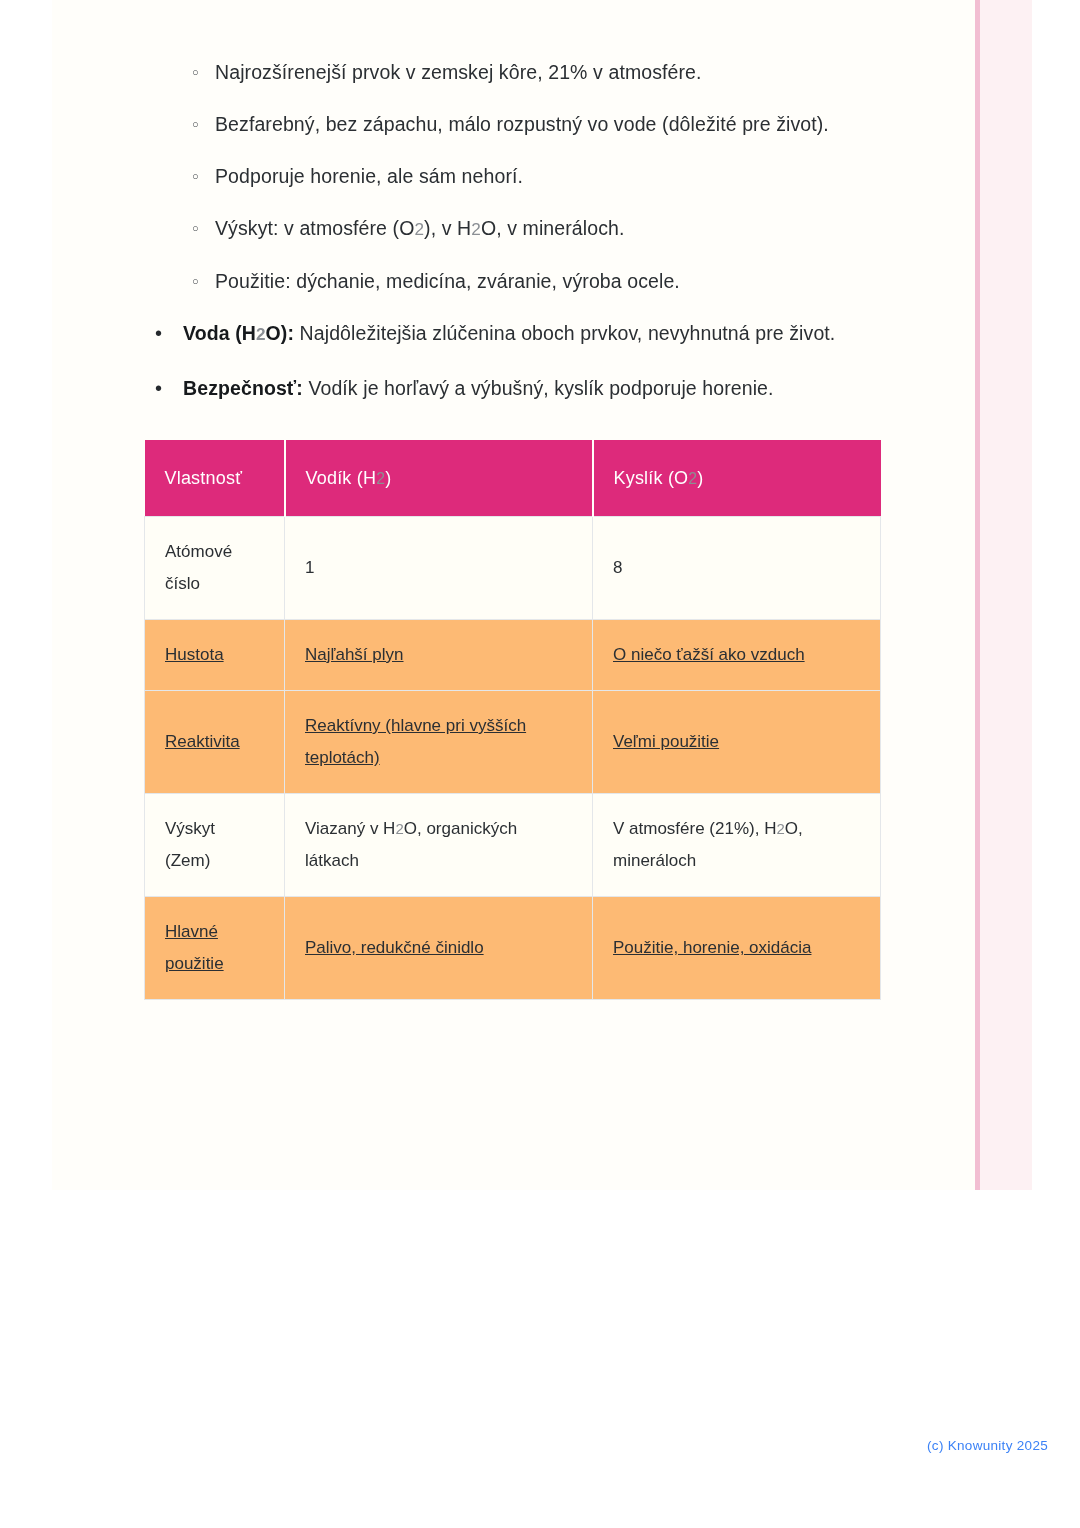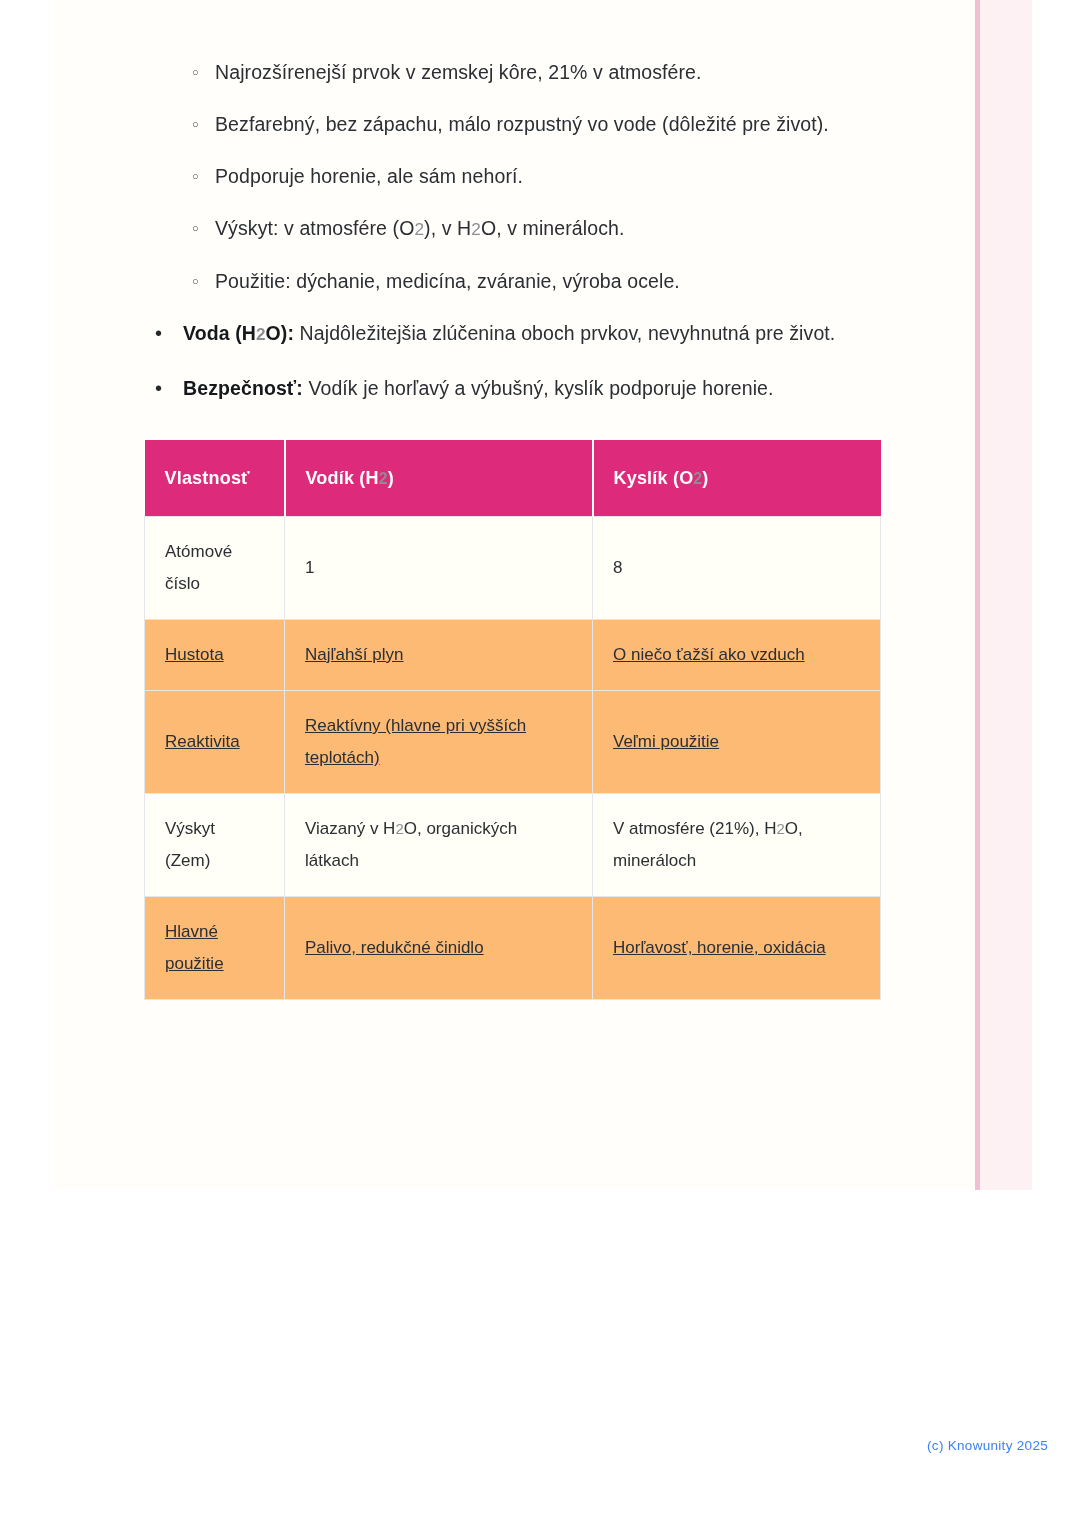--- a/index.html
+++ b/index.html
@@ -133,21 +133,21 @@
     font-size: 17px;
   }
   #comparison-table col.c1 { width: 140px; }
   #comparison-table col.c2 { width: 308px; }
   #comparison-table col.c3 { width: 288px; }
 
   #comparison-table thead th {
     background: #dd2a7b;
     color: #ffffff;
     font-size: 18px;
-    font-weight: 700;
+    font-weight: 400;
     text-align: left;
     padding: 28px 20px 27px 20px;
     border-right: 2px solid #fffefa;
     letter-spacing: .2px;
   }
   #comparison-table thead th:last-child { border-right: none; }
   #comparison-table thead th .sub-dig { color: #8d8d92; }
 
   #comparison-table tbody td {
     border: 1px solid #e4e7ea;
@@ -252,19 +252,19 @@
         <td>Veľmi použitie</td>
       </tr>
       <tr class="odd">
         <td class="label">Výskyt (Zem)</td>
         <td>Viazaný v H<span class="sub-dig">2</span>O, organických látkach</td>
         <td>V atmosfére (21%), H<span class="sub-dig">2</span>O, mineráloch</td>
       </tr>
       <tr class="even">
         <td class="label">Hlavné použitie</td>
         <td>Palivo, redukčné činidlo</td>
-        <td>Horľavosť, horenie, oxidácia</td>
+        <td>Použitie, horenie, oxidácia</td>
       </tr>
     </tbody>
   </table>
 </div>
 
 <div id="footer-watermark">(c) Knowunity 2025</div>
 
 </body></html>

